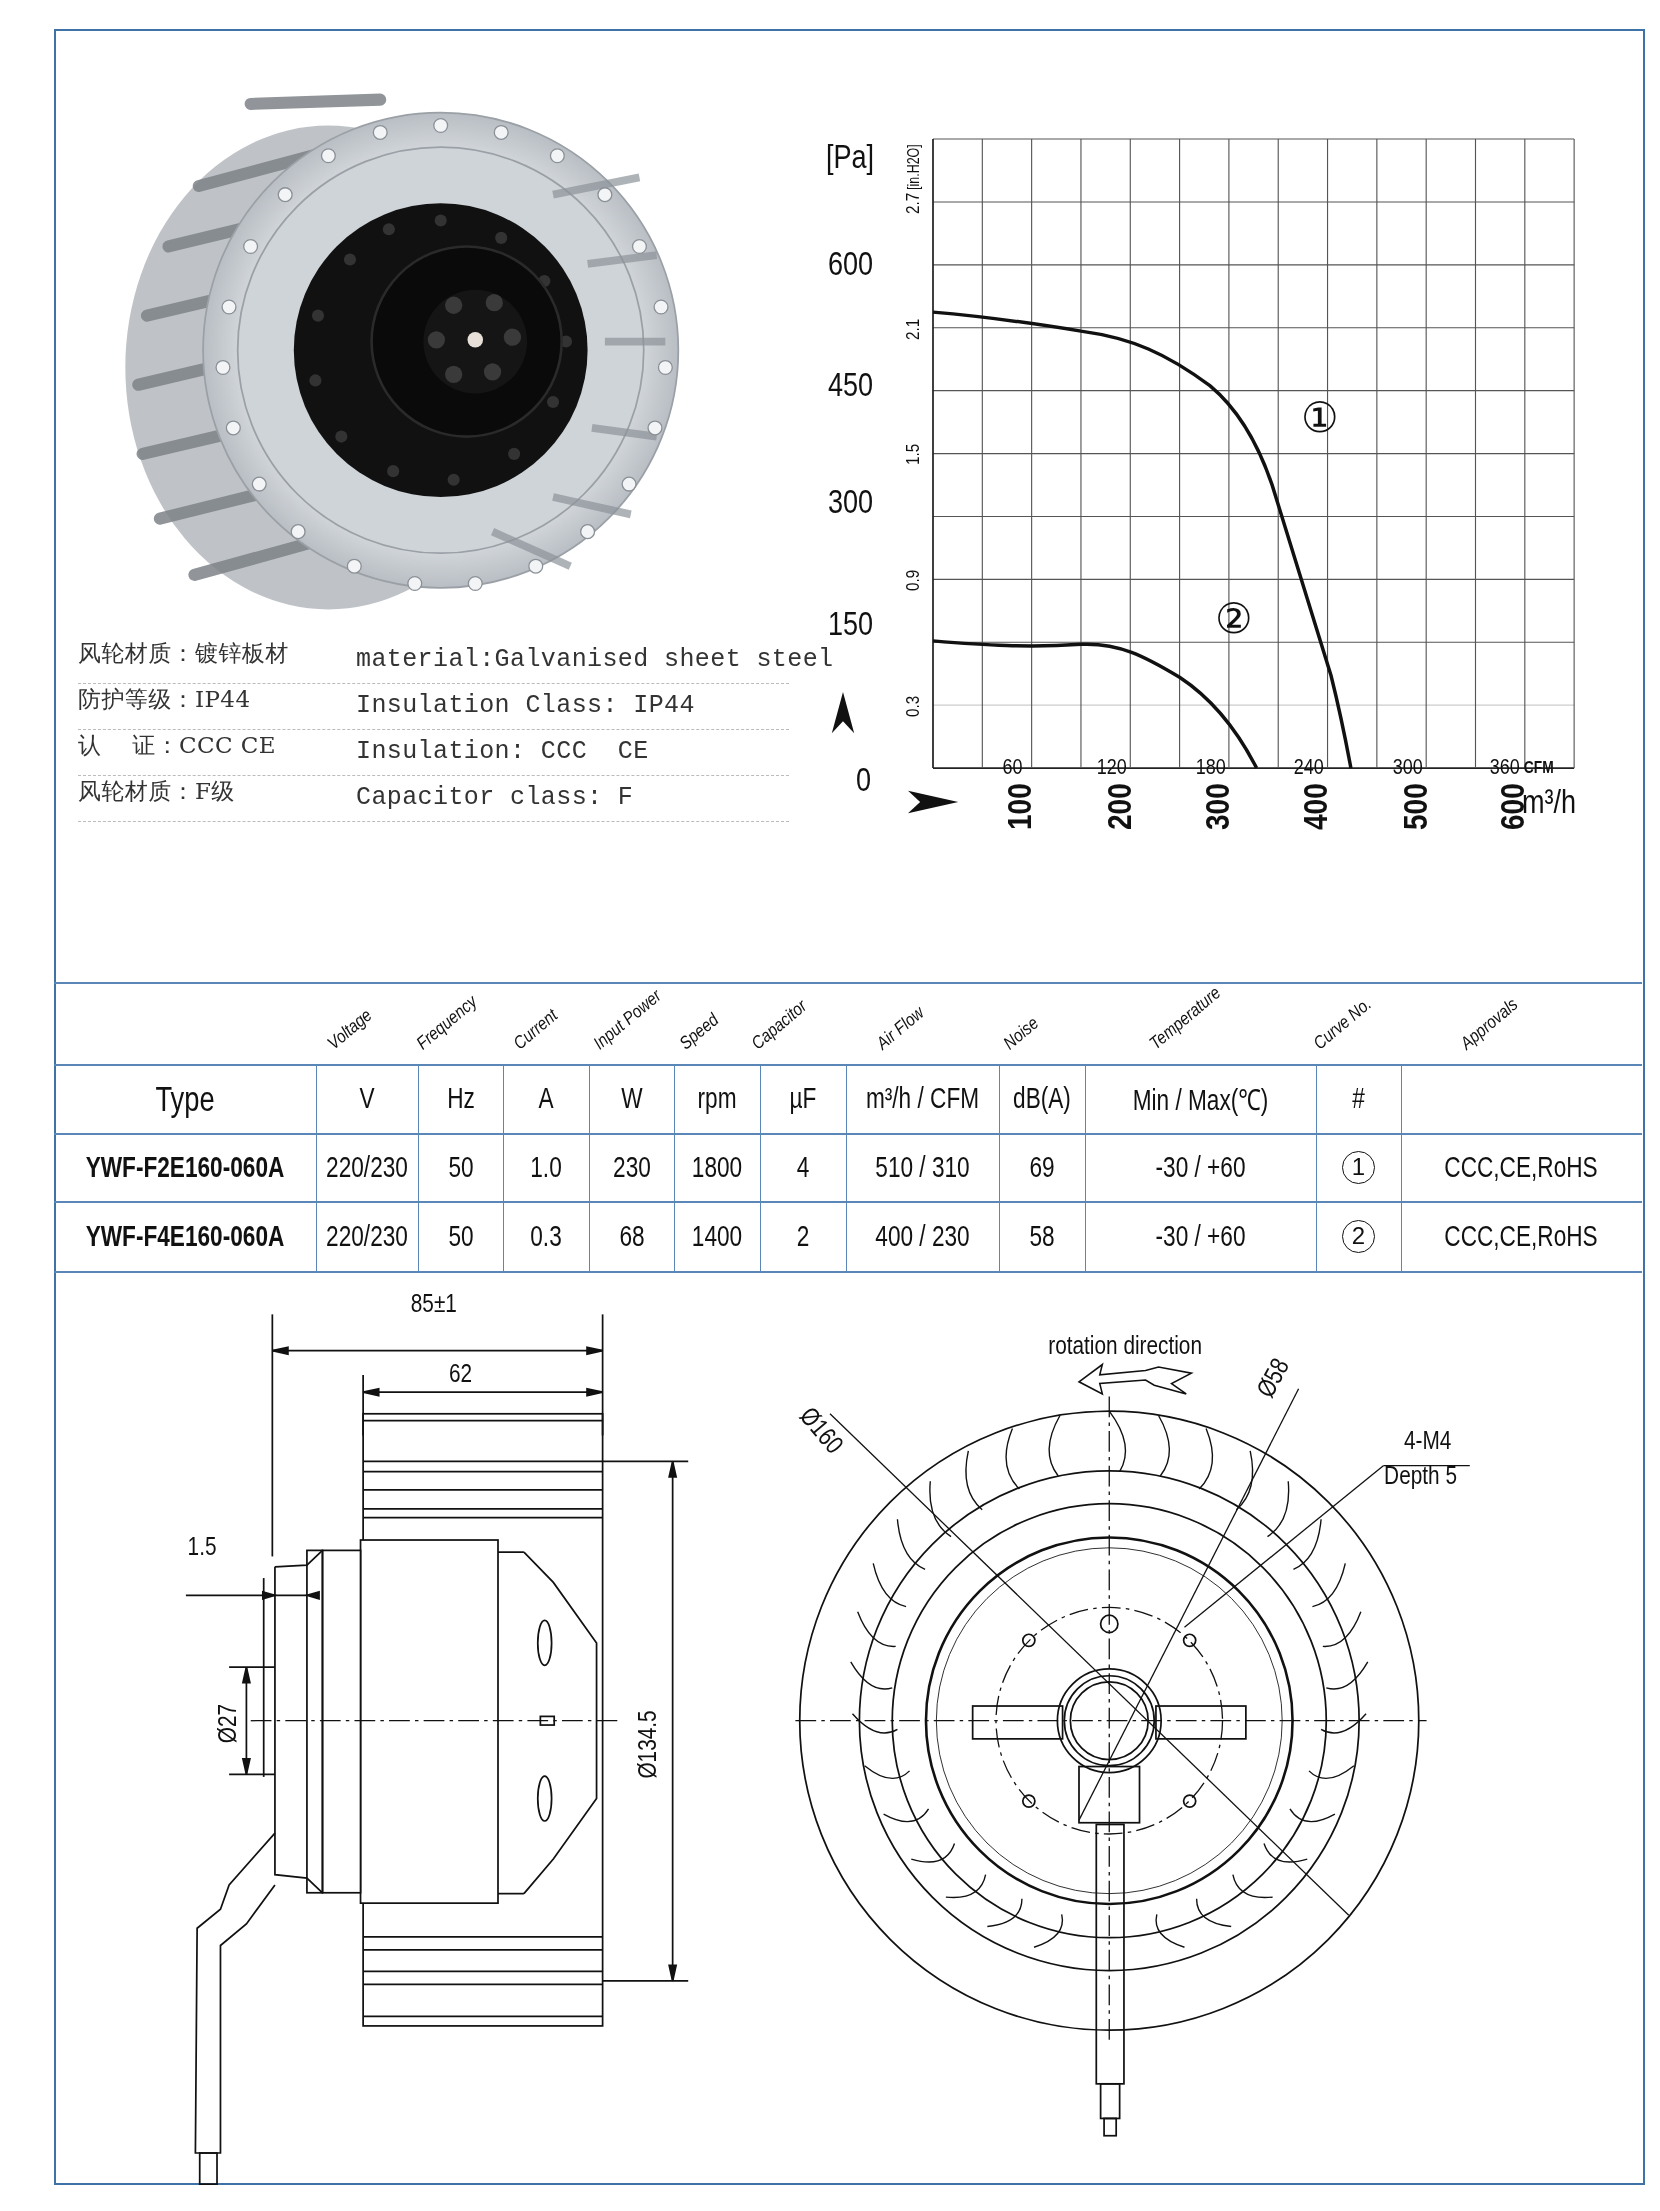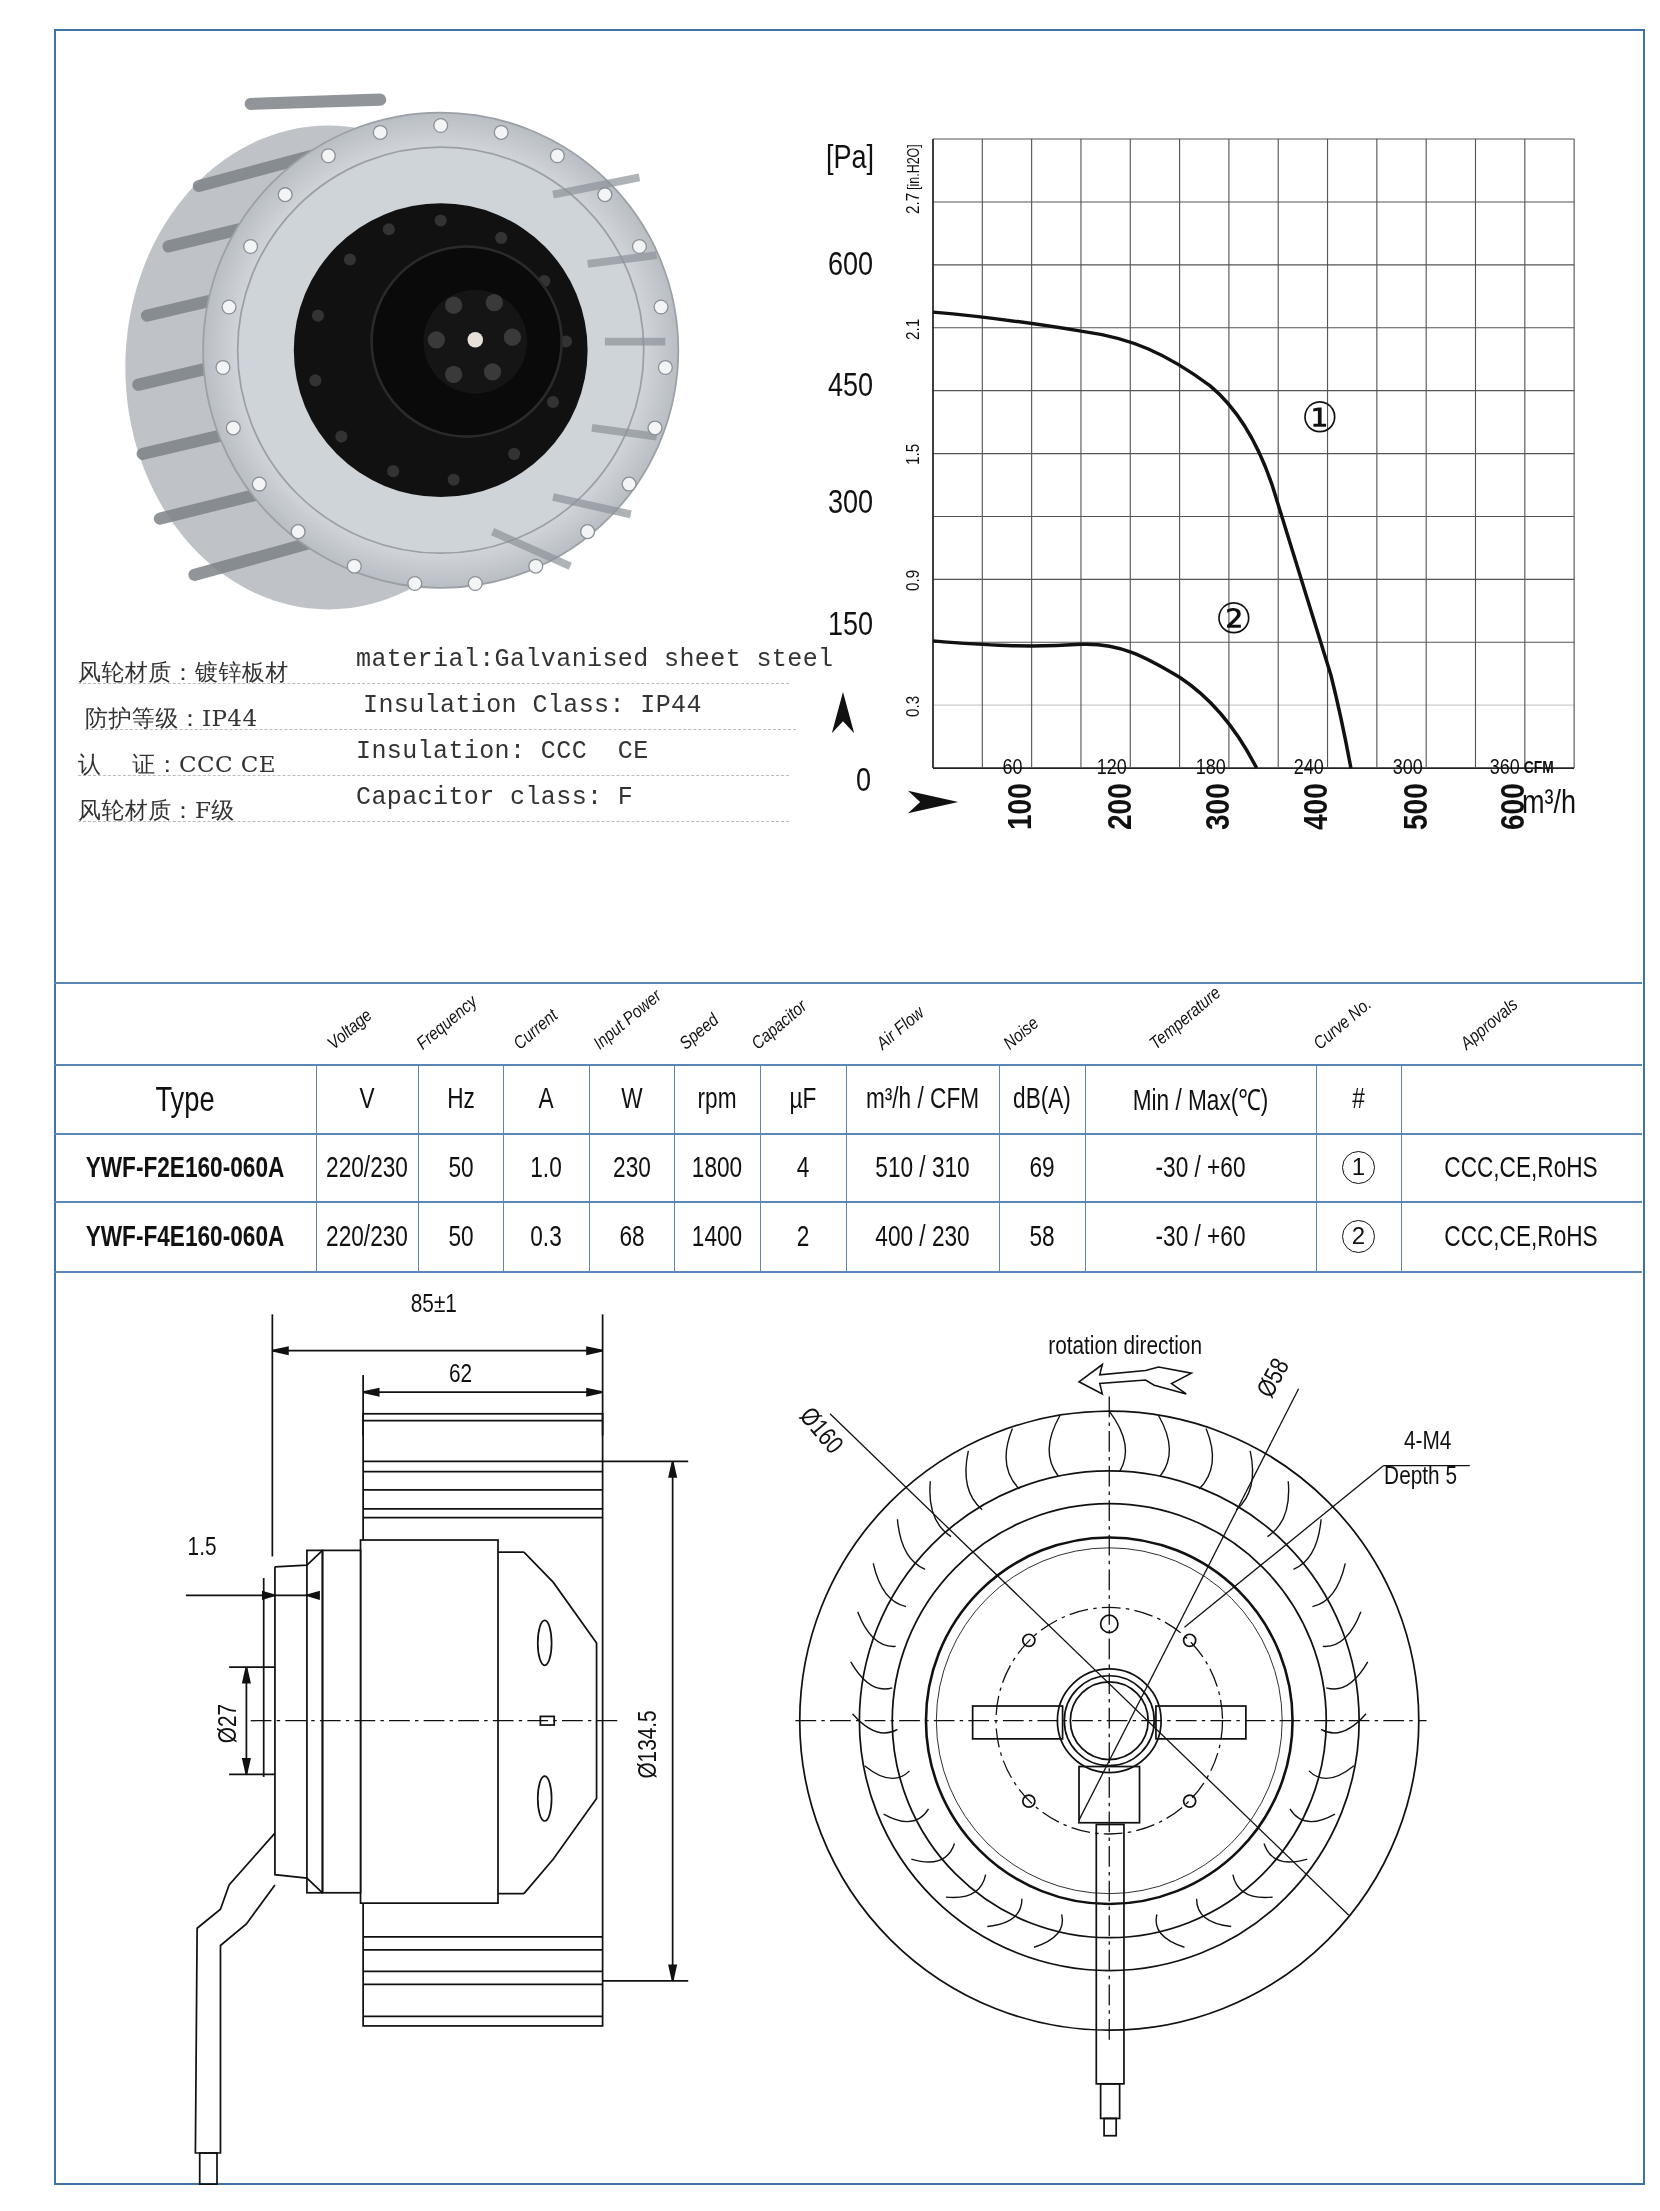--- a/index.html
+++ b/index.html
@@ -1,21 +1,21 @@
 <!DOCTYPE html>
 <html style="font-size:14px"><head>
 <meta charset="utf-8">
 <style>
   html,body{margin:0;padding:0;background:#fff;}
   body{width:1660px;height:2212px;position:relative;overflow:hidden;font-family:"Liberation Sans",sans-serif;color:#111;}
   .frame{position:absolute;left:54px;top:28.5px;width:1591px;height:2156px;border:2.6px solid #3f72a6;box-sizing:border-box;}
   .abs{position:absolute;}
   svg{position:absolute;overflow:visible;}
   .spec-row{position:absolute;left:78px;width:711px;height:45px;border-bottom:1.7px dashed #bbb;font-family:"DejaVu Serif","Liberation Serif",serif;font-size:23px;color:#333;letter-spacing:0.4px;}
-  .spec-row .cn{position:absolute;left:0;top:19px;white-space:nowrap;}
+  .spec-row .cn{position:absolute;left:0;top:0;white-space:nowrap;}
   .spec-row .en{position:absolute;left:278px;top:7px;white-space:nowrap;font-family:"Liberation Mono","DejaVu Sans Mono",monospace;font-size:25px;}
   .tbl-line{position:absolute;left:54px;height:1.7px;background:#5b86b8;}
   .col-line{position:absolute;width:0.9px;background:#5b86b8;}
   .cell{position:absolute;display:flex;align-items:center;justify-content:center;font-size:29px;transform:scaleX(0.78);white-space:nowrap;}
   .rot{position:absolute;font-size:18px;font-style:italic;transform:rotate(-40deg) scaleX(0.85);transform-origin:left bottom;white-space:nowrap;}
   .typecell{font-weight:bold;}
   .circ{display:inline-flex;align-items:center;justify-content:center;width:31px;height:31px;border:1.7px solid #111;border-radius:50%;font-size:24px;}
   .dim{position:absolute;font-size:26px;transform:scaleX(0.8);white-space:nowrap;}
   .axlbl{position:absolute;font-size:33px;transform:scaleX(0.82);transform-origin:left top;white-space:nowrap;}
   .ylbl2{position:absolute;font-size:19px;transform:rotate(-90deg) scaleX(0.8);transform-origin:left top;white-space:nowrap;}
@@ -106,21 +106,21 @@
       <circle cx="385" cy="338" r="10"></circle>
       <circle cx="365" cy="298" r="10"></circle>
     </g>
   <circle cx="410" cy="298" r="9" fill="#e6e0d8"></circle>
 </svg>
 
 <div class="spec-row" style="top:638px;">
   <span class="cn">风轮材质：镀锌板材</span>
   <span class="en">material:Galvanised sheet steel</span>
 </div>
-<div class="spec-row" style="top:684px;margin-left:7px;">
+<div class="spec-row" style="top:684px;">
   <span class="cn">防护等级：IP44</span>
   <span class="en">Insulation Class: IP44</span>
 </div>
 <div class="spec-row" style="top:730px;">
   <span class="cn" style="white-space:pre;">认    证：CCC CE</span>
   <span class="en" style="white-space:pre;">Insulation: CCC  CE</span>
 </div>
 <div class="spec-row" style="top:776px;">
   <span class="cn">风轮材质：F级</span>
   <span class="en">Capacitor class: F</span>

